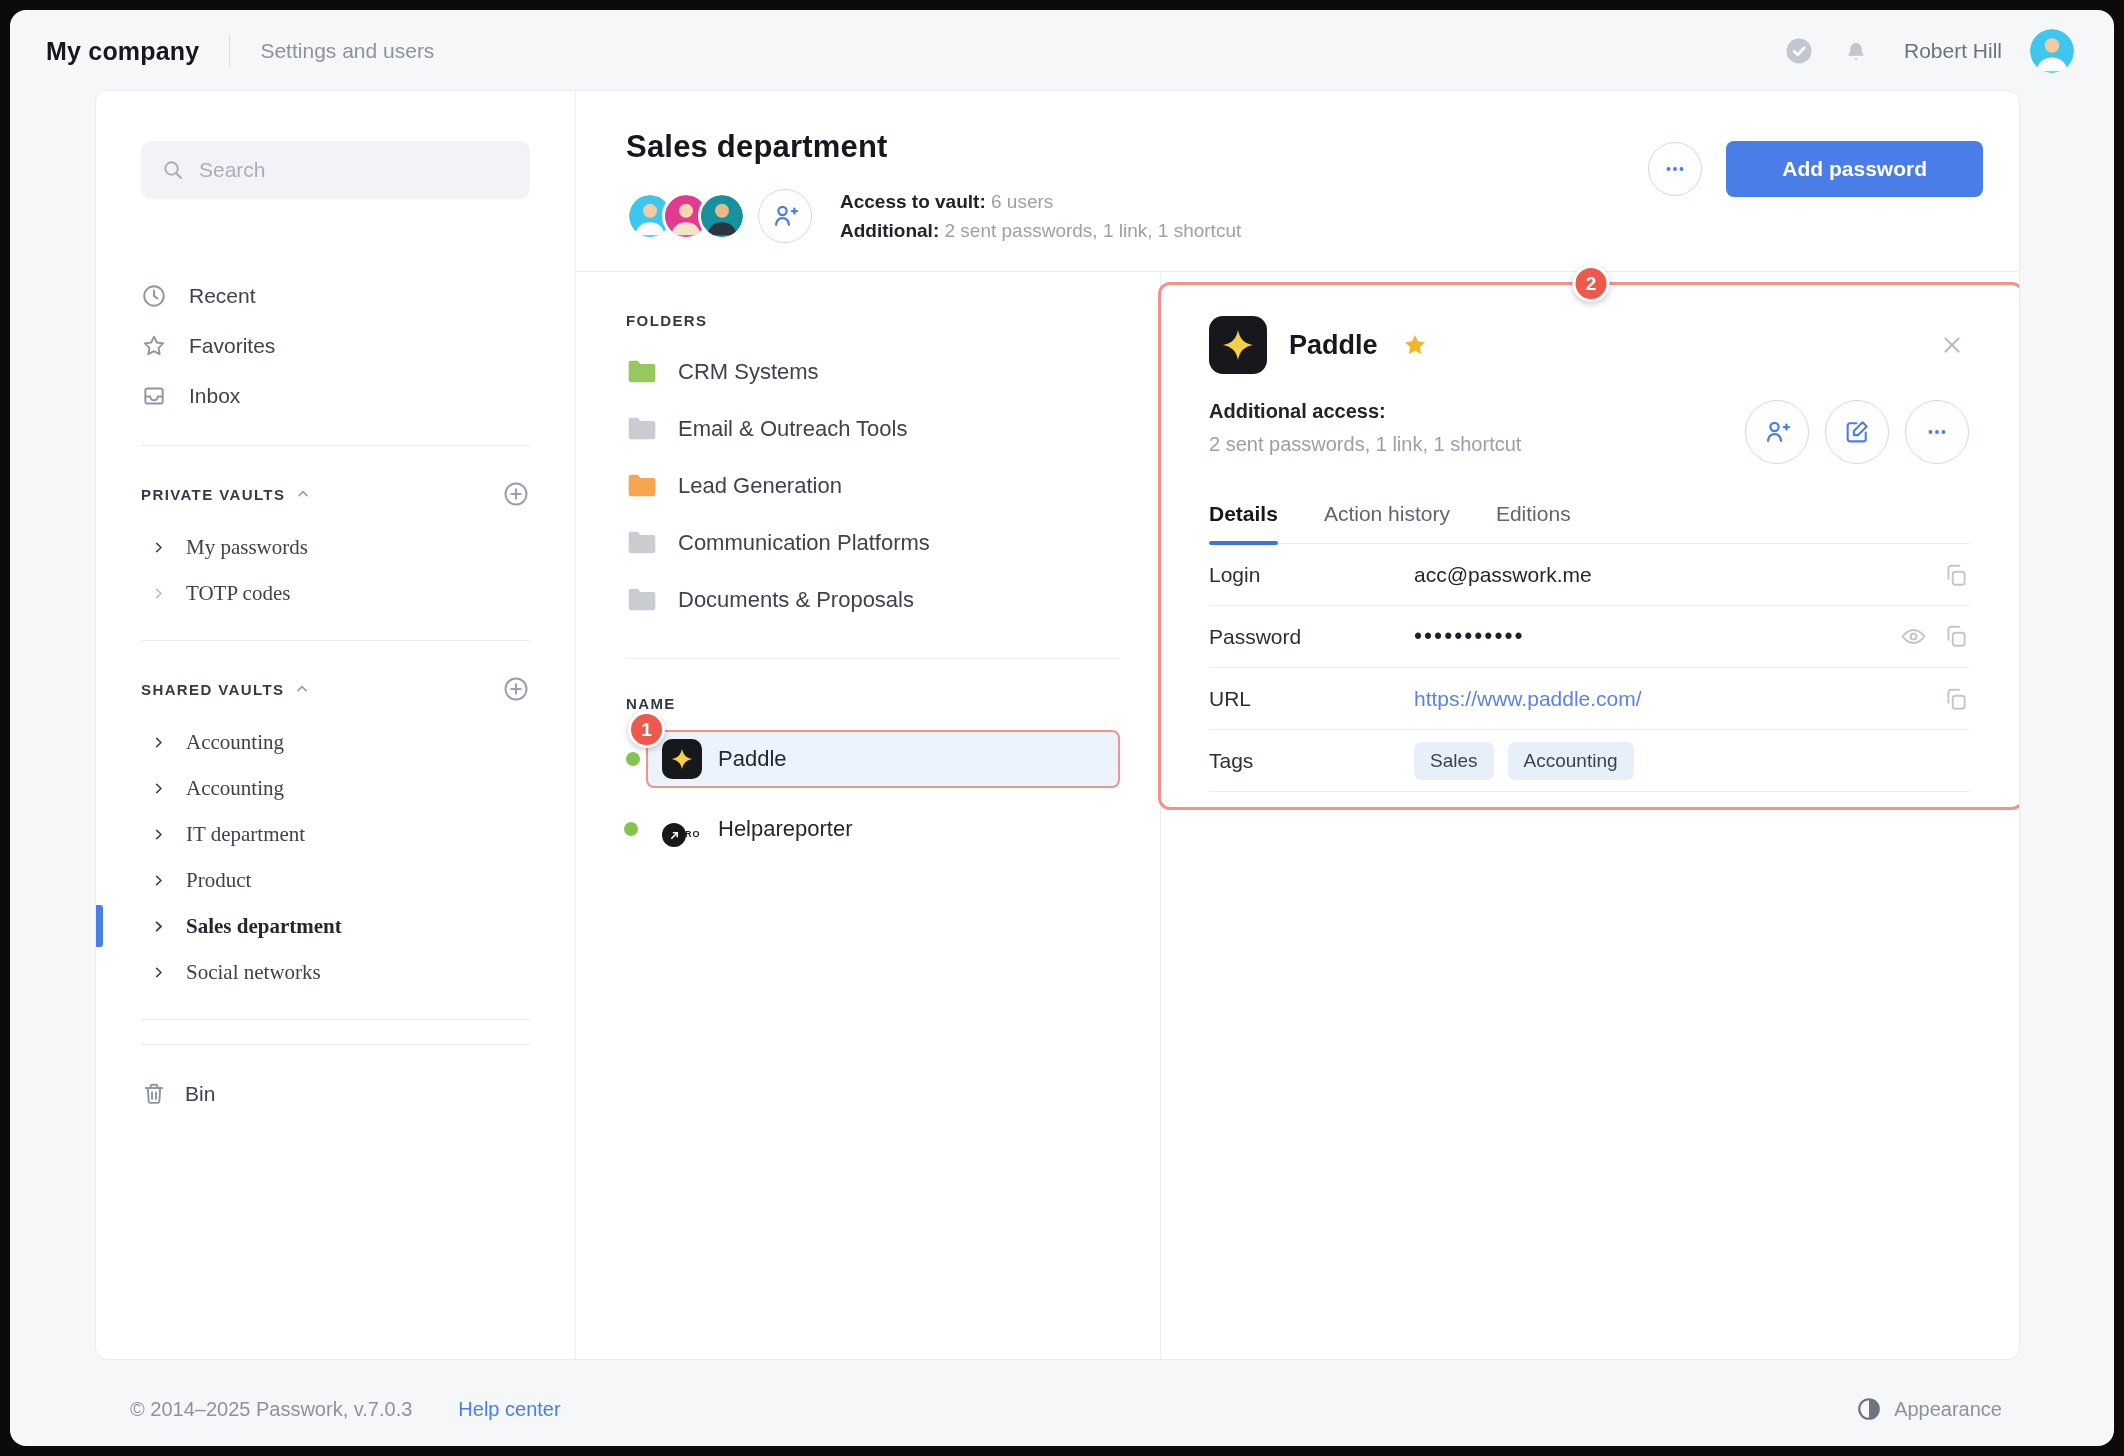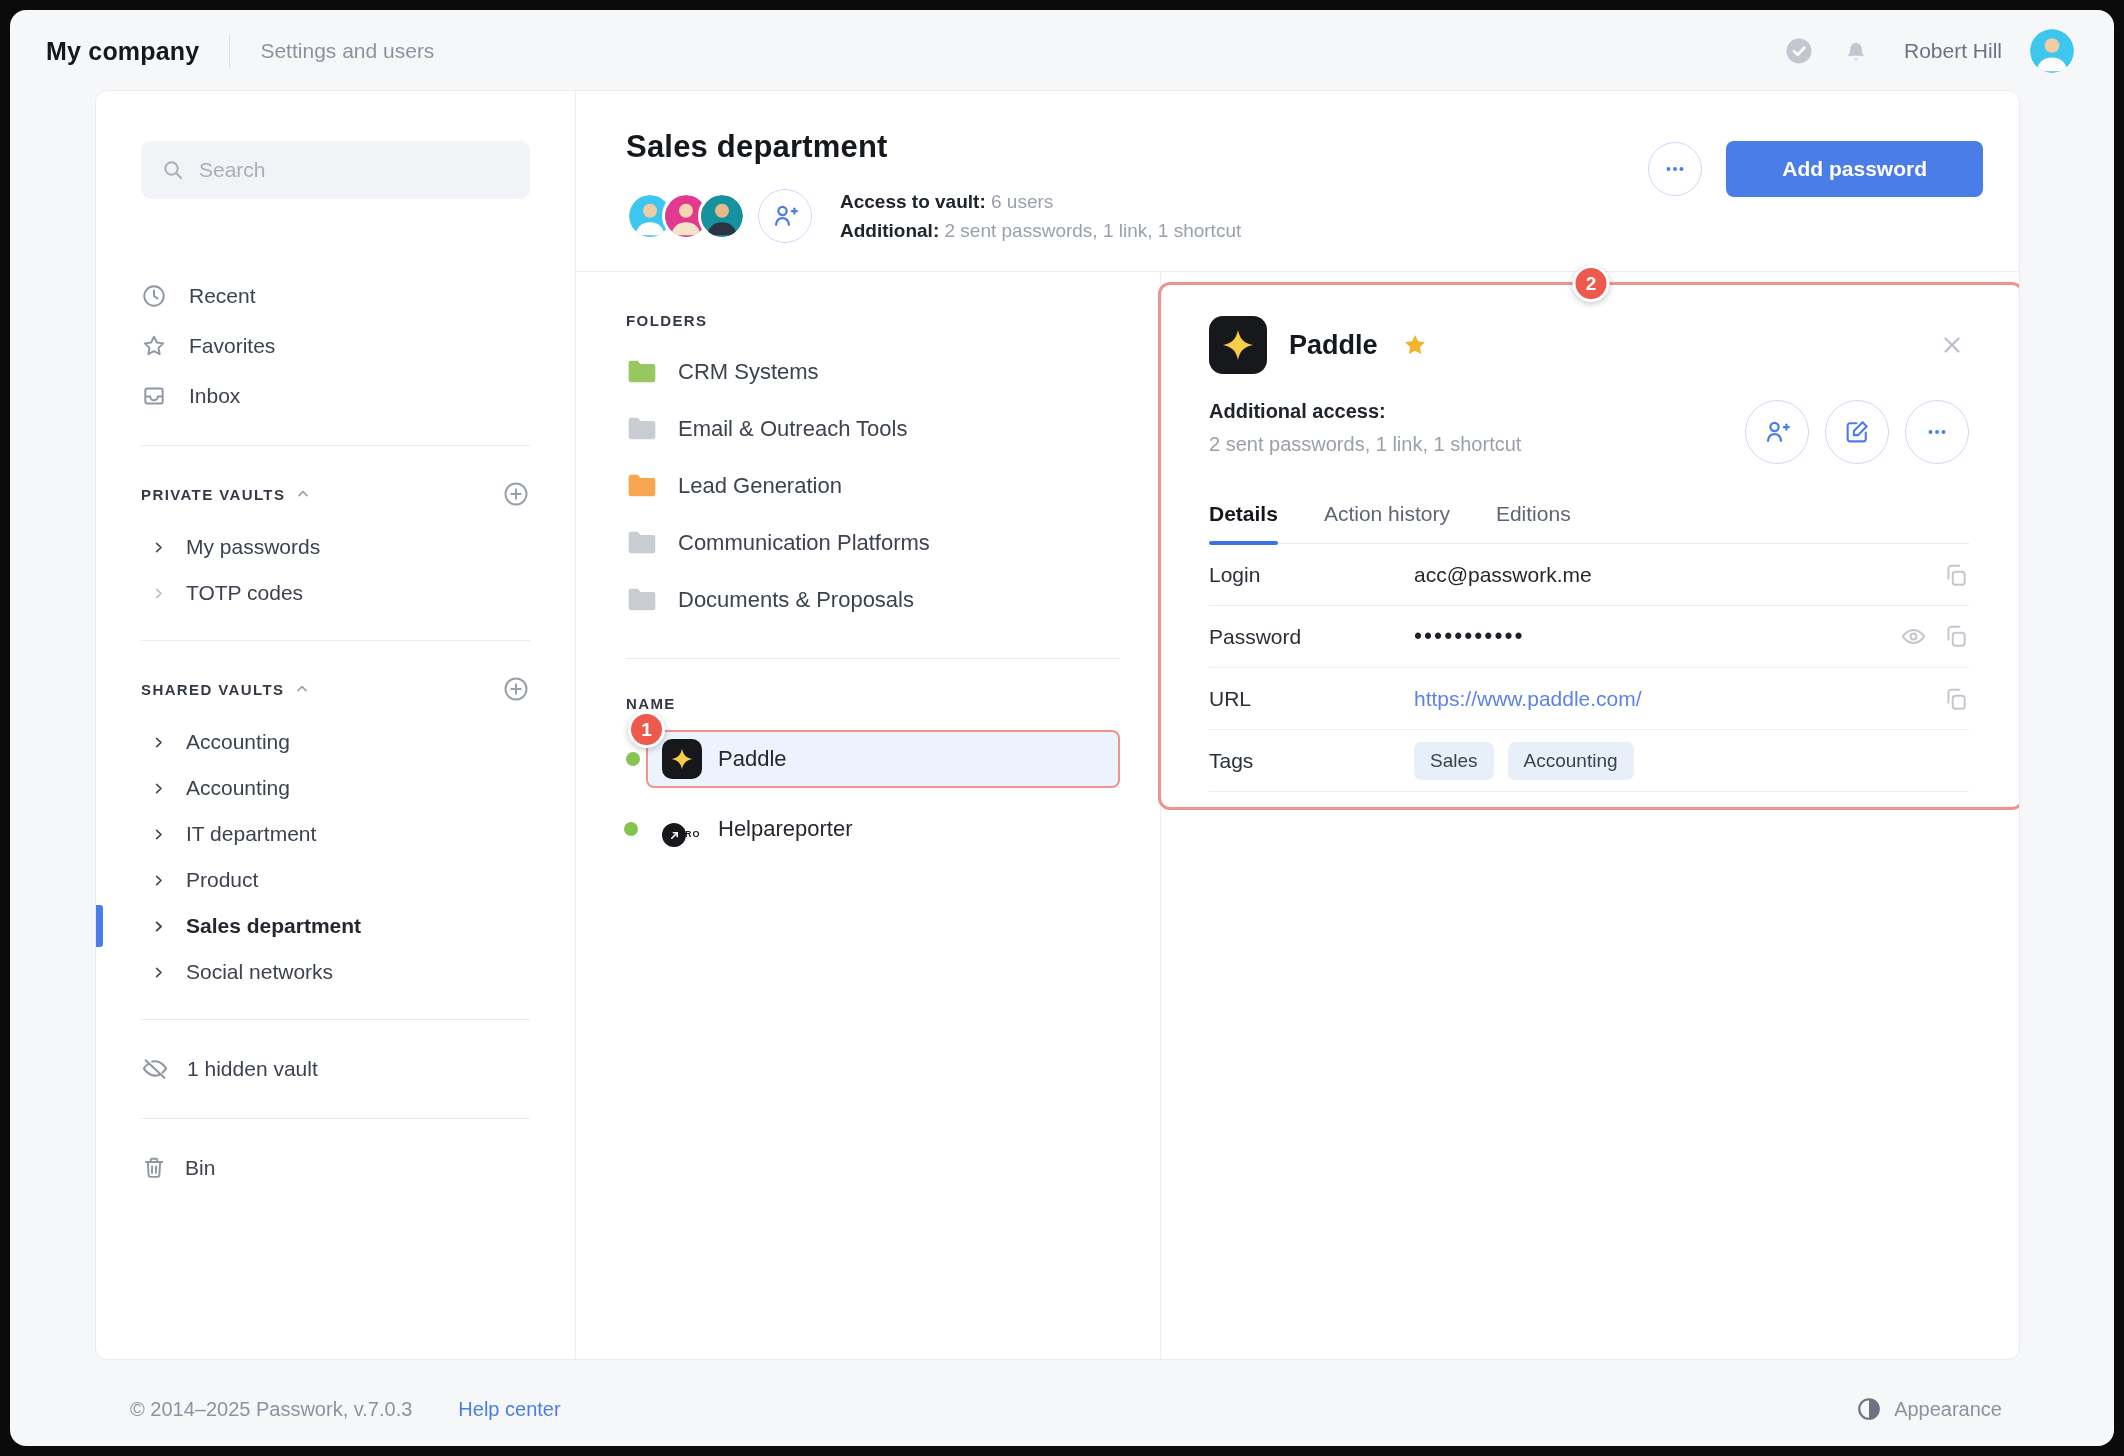--- a/index.html
+++ b/index.html
@@ -71,21 +71,21 @@
   .section-title {
     font-size:15px; font-weight:700; letter-spacing:1.4px; color:#343a45;
     display:flex; align-items:center; gap:10px;
   }
   .caret { color:#9aa0ab; }
   .plus-btn { margin-left:auto; color:#9aa0ab; cursor:pointer; }
 
   .vault-list { margin:6px 0 14px 0; }
   .vault-item {
     height:46px; display:flex; align-items:center; gap:20px;
-    font-size:21px; color:#3d434e; padding-left:10px; cursor:pointer; position:relative;
+    font-size:21px; color:#3d434e; padding-left:10px; cursor:pointer; position:relative;font-family:Liberation Serif, serif;
   }
   .vault-item .chev { color:#3d434e; flex-shrink:0; }
   .vault-item.dim-chev .chev { color:#b7bcc4; }
   .vault-item.active { font-weight:700; color:#23272e; }
   .active-bar {
     position:absolute; left:-45px; top:2px; width:7px; height:42px;
     background:#4a7de8; border-radius:0 3px 3px 0;
   }
 
   .util-item {
@@ -418,29 +418,20 @@
               <svg width="15" height="15" viewBox="0 0 24 24" fill="none" stroke="currentColor" stroke-width="2.6" stroke-linecap="round" stroke-linejoin="round">
                 <polyline points="9 5.5 16 12 9 18.5"></polyline>
               </svg>
             </span>
           <span>Social networks</span>
         </div>
       </div>
 
       <div class="side-divider"></div>
 
-      <div class="util-item">
-        <span class="util-ic">
-          <svg width="28" height="28" viewBox="0 0 24 24" fill="none" stroke="currentColor" stroke-width="1.8" stroke-linecap="round">
-              <path d="M4 4.5l16 15"></path>
-              <path d="M9.5 5.6A9.8 9.8 0 0 1 12 5.3c6 0 9.5 6.2 9.5 6.2a16 16 0 0 1-3 3.6M6.3 7.5a15.3 15.3 0 0 0-3.8 4S6 17.7 12 17.7a9.3 9.3 0 0 0 3.9-.8"></path>
-            </svg>
-        </span>
-        <span>1 hidden vault</span>
-      </div>
 
       <div class="side-divider"></div>
 
       <div class="util-item">
         <span class="util-ic">
           <svg width="26" height="26" viewBox="0 0 24 24" fill="none" stroke="currentColor" stroke-width="1.8" stroke-linecap="round" stroke-linejoin="round">
               <path d="M4.5 6.5h15"></path>
               <path d="M9 6.5V4.8A1.3 1.3 0 0 1 10.3 3.5h3.4A1.3 1.3 0 0 1 15 4.8v1.7"></path>
               <path d="M6.3 6.5l.8 12.3a1.5 1.5 0 0 0 1.5 1.4h6.8a1.5 1.5 0 0 0 1.5-1.4l.8-12.3"></path>
               <path d="M10.2 10.5v6M13.8 10.5v6"></path>

